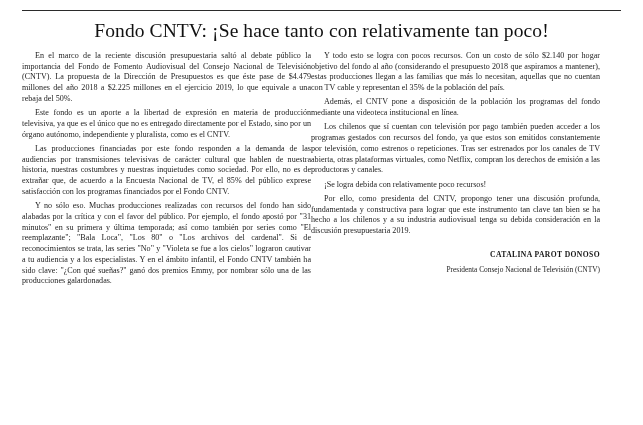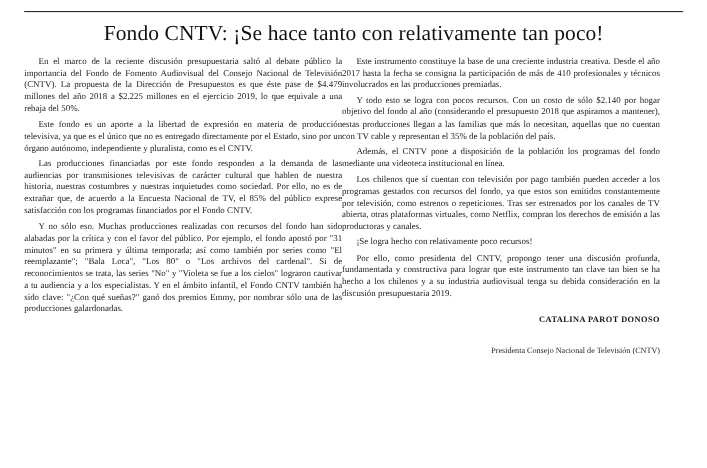--- a/index.html
+++ b/index.html
@@ -55,21 +55,21 @@
   }
   .signature {
     margin-top: 13px;
     text-align: right;
   }
   .sig-name {
     font-size: 7.6px;
     font-weight: bold;
     letter-spacing: 0.4px;
     color: #141414;
-    margin: 0 0 19px 0;
+    margin: 0 0 6px 0;
     text-transform: uppercase;
   }
   .sig-title {
     font-size: 7.4px;
     color: #1c1c1c;
     margin: 0;
     text-align: right;
   }
 </style>
 </head>
@@ -84,25 +84,24 @@
   <div class="columns">
 
     <div class="col">
       <p class="para">En el marco de la reciente discusión presupuestaria saltó al debate público la importancia del Fondo de Fomento Audiovisual del Consejo Nacional de Televisión (CNTV). La propuesta de la Dirección de Presupuestos es que éste pase de $4.479 millones del año 2018 a $2.225 millones en el ejercicio 2019, lo que equivale a una rebaja del 50%.</p>
       <p class="para">Este fondo es un aporte a la libertad de expresión en materia de producción televisiva, ya que es el único que no es entregado directamente por el Estado, sino por un órgano autónomo, independiente y pluralista, como es el CNTV.</p>
       <p class="para">Las producciones financiadas por este fondo responden a la demanda de las audiencias por transmisiones televisivas de carácter cultural que hablen de nuestra historia, nuestras costumbres y nuestras inquietudes como sociedad. Por ello, no es de extrañar que, de acuerdo a la Encuesta Nacional de TV, el 85% del público exprese satisfacción con los programas financiados por el Fondo CNTV.</p>
       <p class="para">Y no sólo eso. Muchas producciones realizadas con recursos del fondo han sido alabadas por la crítica y con el favor del público. Por ejemplo, el fondo apostó por "31 minutos" en su primera y última temporada; así como también por series como "El reemplazante"; "Bala Loca", "Los 80" o "Los archivos del cardenal". Si de reconocimientos se trata, las series "No" y "Violeta se fue a los cielos" lograron cautivar a tu audiencia y a los especialistas. Y en el ámbito infantil, el Fondo CNTV también ha sido clave: "¿Con qué sueñas?" ganó dos premios Emmy, por nombrar sólo una de las producciones galardonadas.</p>
     </div>
 
     <div class="col">
-      <p class="para">Este instrumento constituye la base de una creciente industria creativa. Desde el año 2017 hasta la fecha se consigna la participación de más de 410 profesionales y técnicos involucrados en las producciones premiadas.</p>
       <p class="para">Y todo esto se logra con pocos recursos. Con un costo de sólo $2.140 por hogar objetivo del fondo al año (considerando el presupuesto 2018 que aspiramos a mantener), estas producciones llegan a las familias que más lo necesitan, aquellas que no cuentan con TV cable y representan el 35% de la población del país.</p>
       <p class="para">Además, el CNTV pone a disposición de la población los programas del fondo mediante una videoteca institucional en línea.</p>
       <p class="para">Los chilenos que sí cuentan con televisión por pago también pueden acceder a los programas gestados con recursos del fondo, ya que estos son emitidos constantemente por televisión, como estrenos o repeticiones. Tras ser estrenados por los canales de TV abierta, otras plataformas virtuales, como Netflix, compran los derechos de emisión a las productoras y canales.</p>
-      <p class="para">¡Se logra hecho con relativamente poco recursos!</p>
+      <p class="para">¡Se logra debida con relativamente poco recursos!</p>
       <p class="para">Por ello, como presidenta del CNTV, propongo tener una discusión profunda, fundamentada y constructiva para lograr que este instrumento tan clave tan bien se ha hecho a los chilenos y a su industria audiovisual tenga su debida consideración en la discusión presupuestaria 2019.</p>
 
       <div class="signature">
         <p class="sig-name">CATALINA PAROT DONOSO</p>
         <p class="sig-title">Presidenta Consejo Nacional de Televisión (CNTV)</p>
       </div>
     </div>
 
   </div>
 </div>

